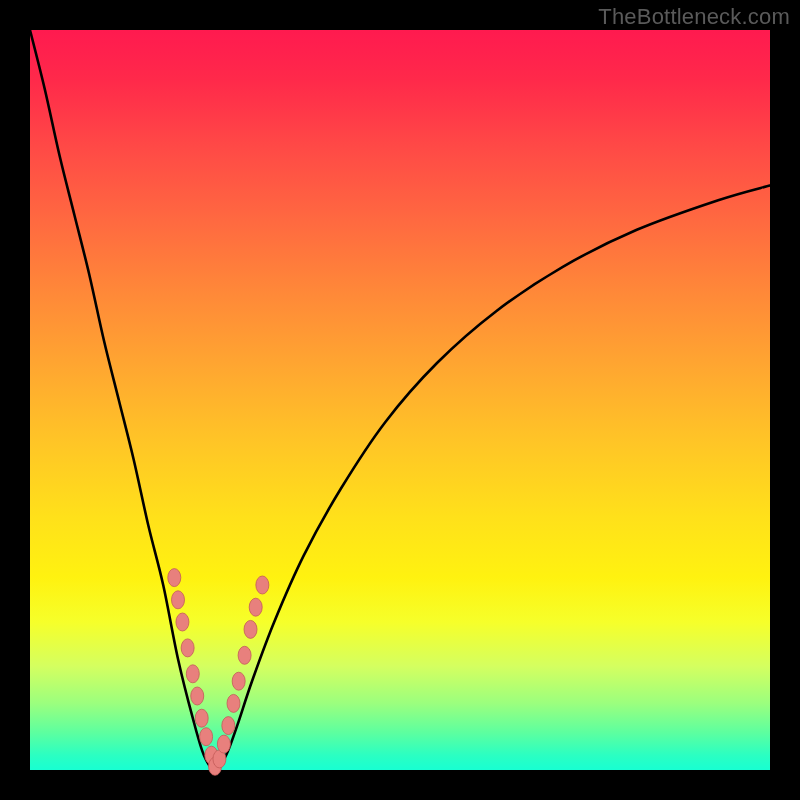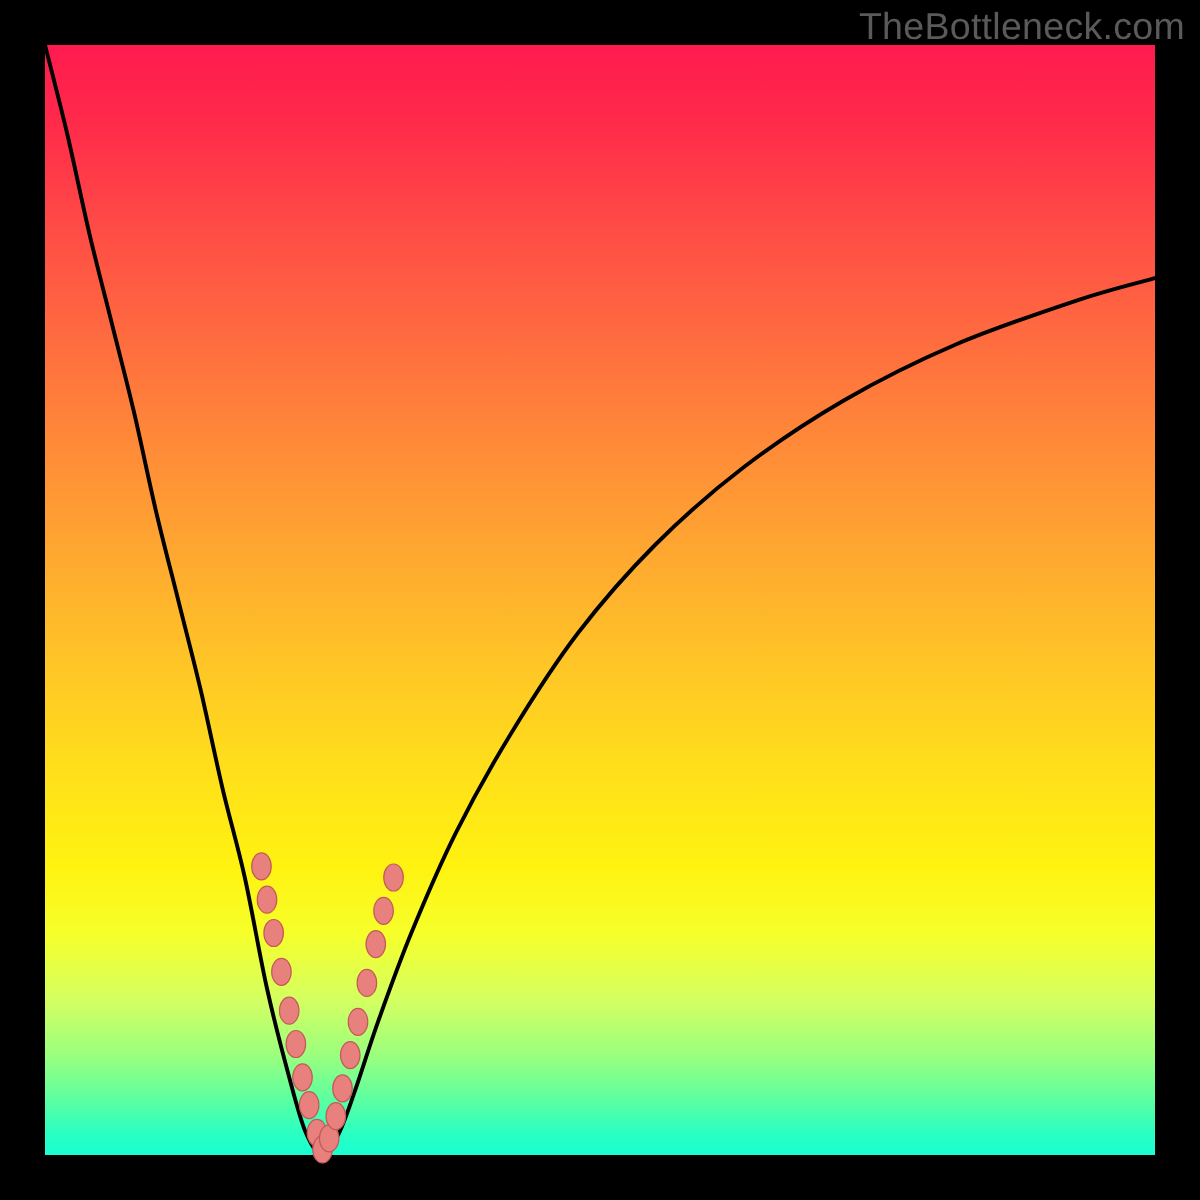--- a/index.html
+++ b/index.html
@@ -41,21 +41,21 @@
       #5cffa0 95%,
       #2bffc2 98%,
       #18ffd2 100%
     );
   }
   .watermark {
     position: absolute;
     top: 4px;
     right: 10px;
     color: #5a5a5a;
-    font-size: 25px;
+    font-size: 22px;
     font-weight: 400;
     letter-spacing: 0.2px;
     user-select: none;
   }
   svg.curve {
     position: absolute;
     left: 0;
     top: 0;
     width: 740px;
     height: 740px;

